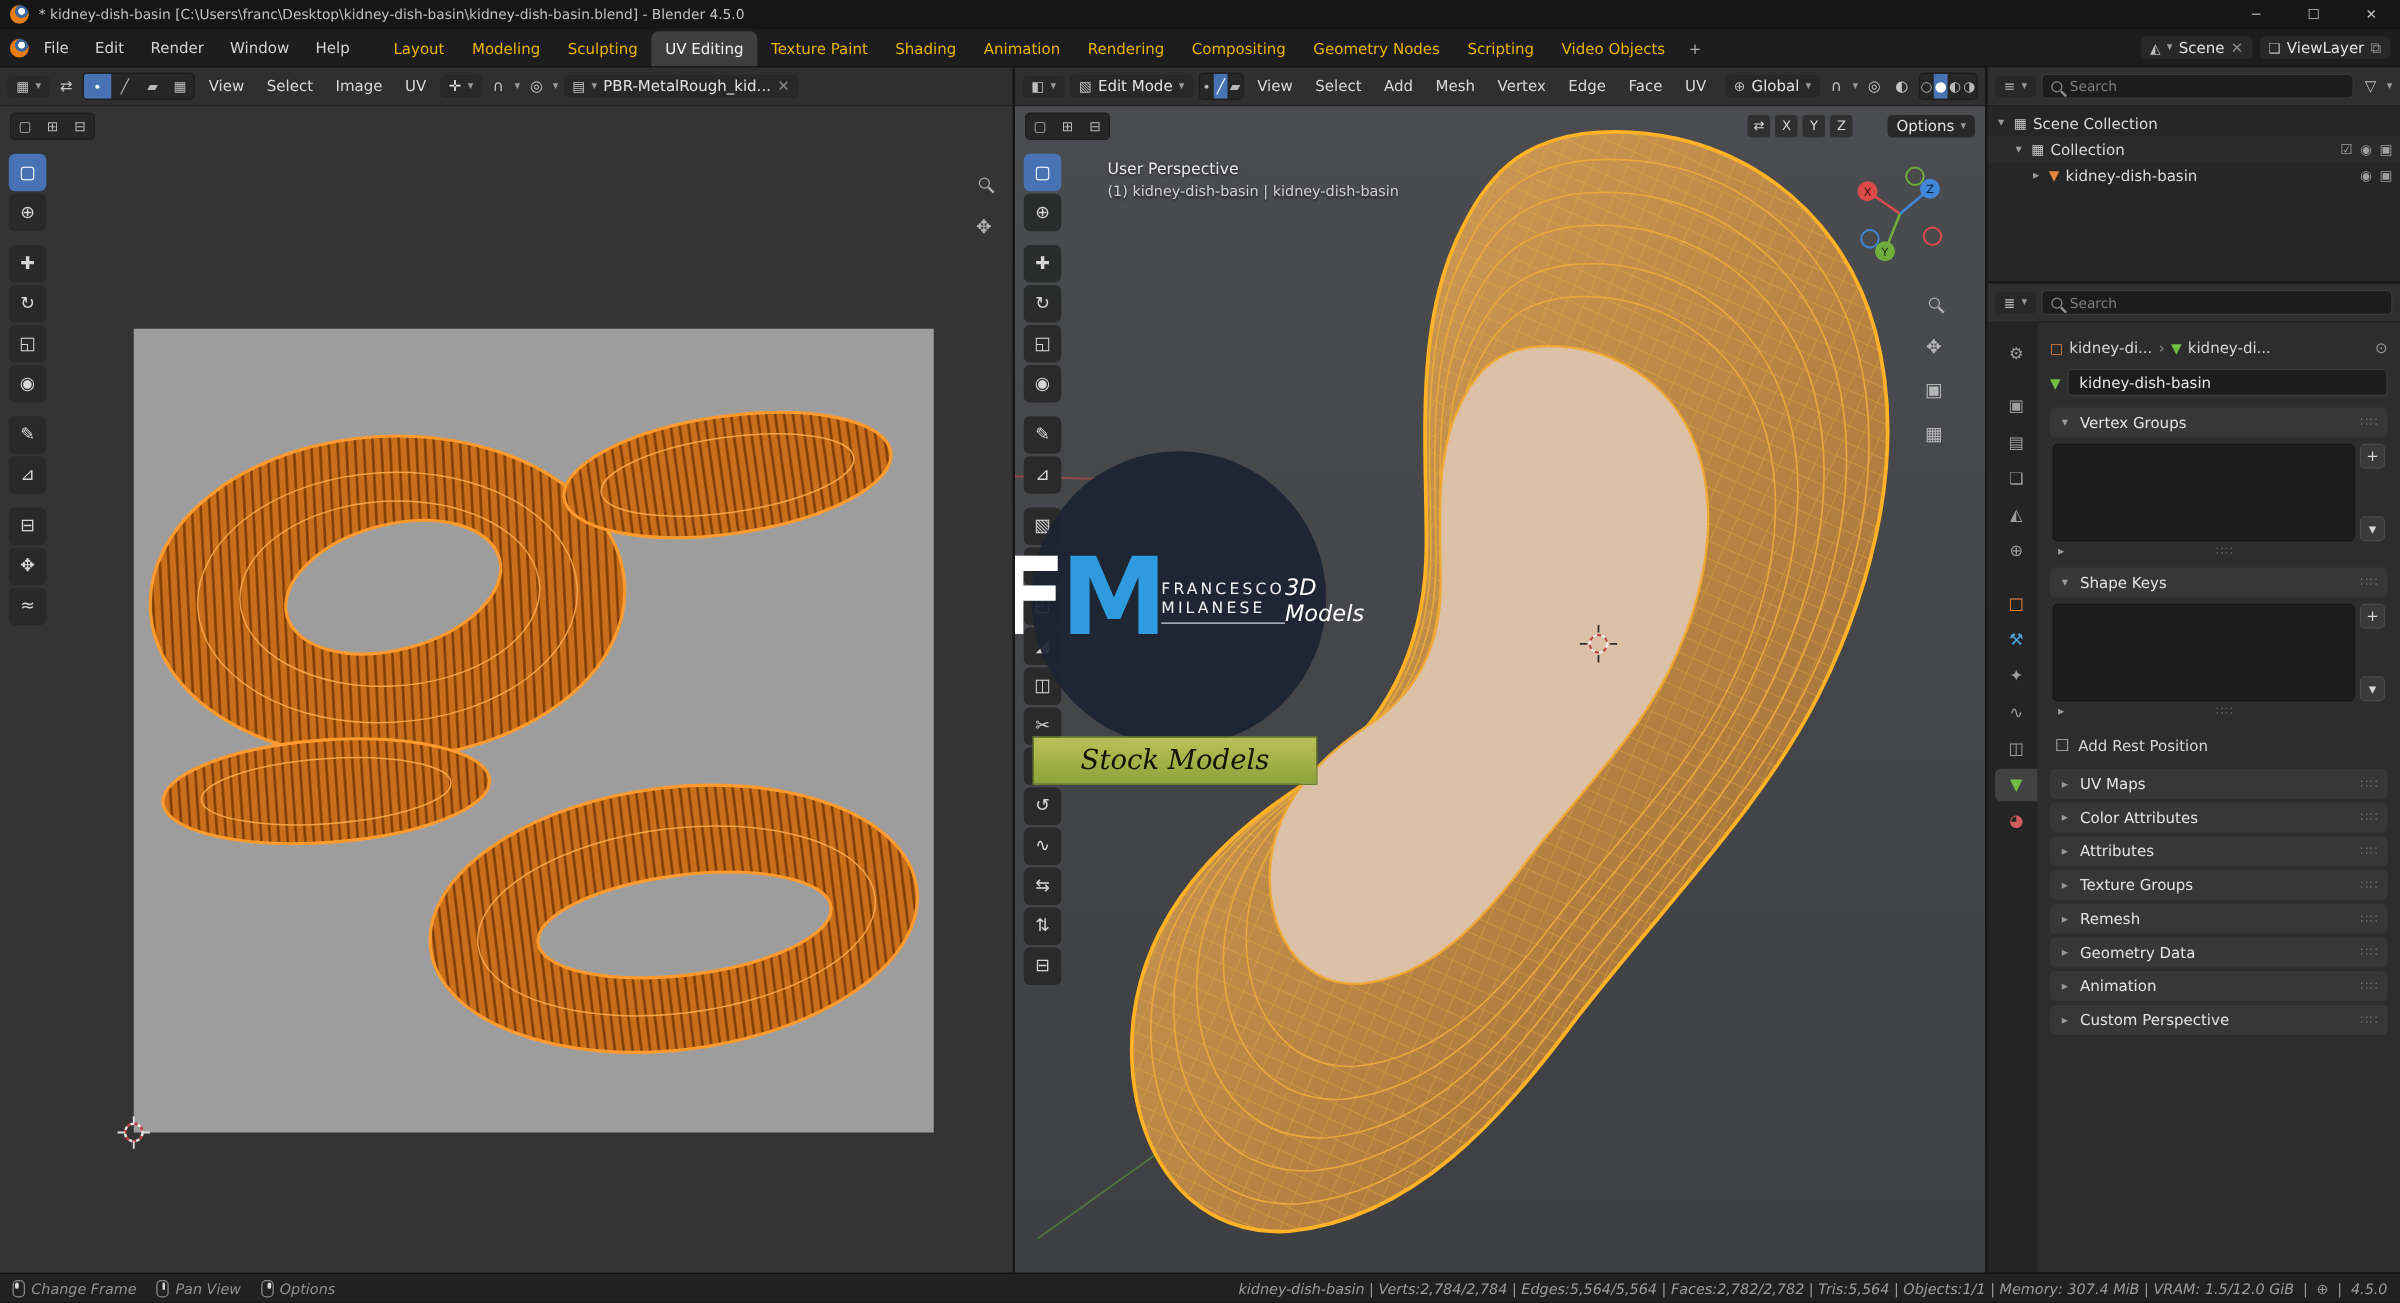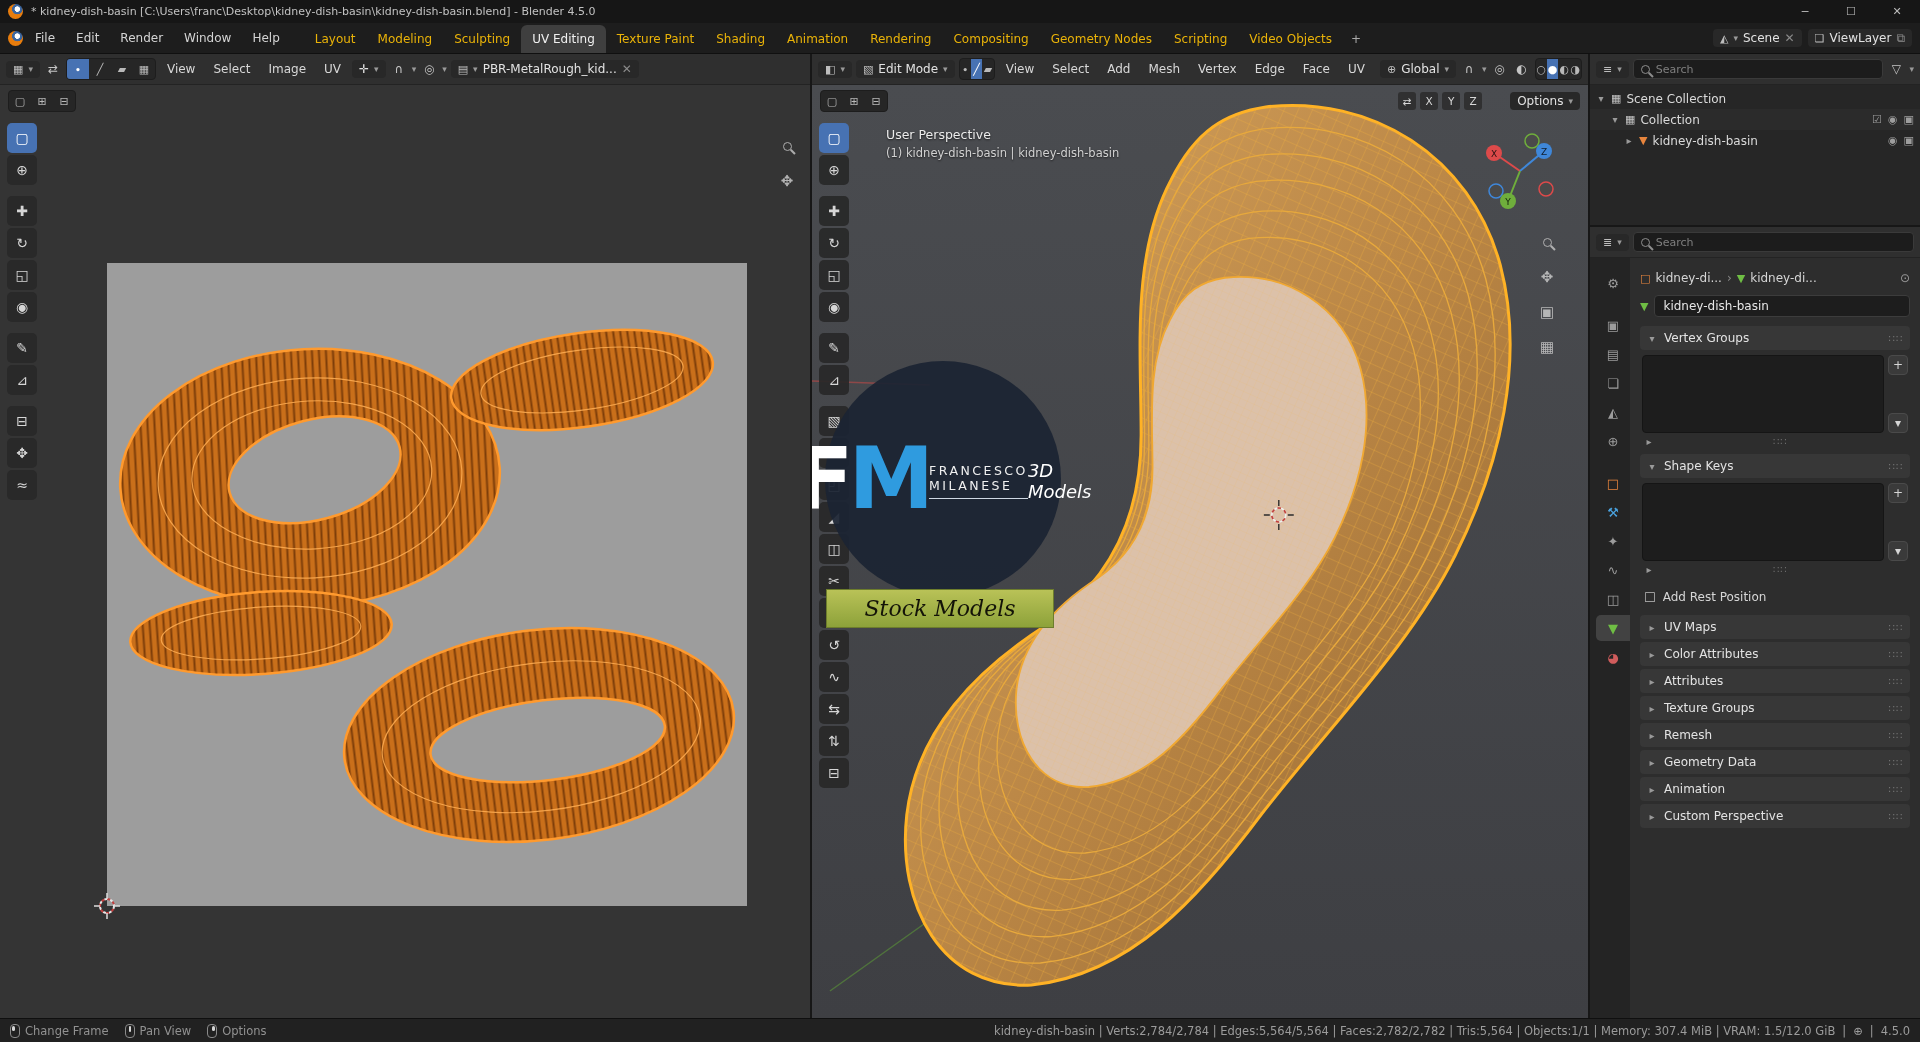--- a/index.html
+++ b/index.html
@@ -115,21 +115,21 @@
   .panel-body{display:flex;gap:4px;padding:5px 2px 0;}
   .listbox{flex:1;background:#1d1d1d;border:1px solid #151515;border-radius:4px;height:78px;}
   .list-btns{display:flex;flex-direction:column;justify-content:space-between;height:78px;}
   .mini{width:20px;height:20px;background:#3a3a3a;border:1px solid #4a4a4a;border-radius:4px;display:flex;align-items:center;justify-content:center;color:#d6d6d6;font-size:12px;}
   .panel-foot{height:16px;display:flex;align-items:center;padding:0 4px;}
   .panel-foot .grip-c{flex:1;text-align:center;color:#6d6d6d;font-size:10px;letter-spacing:1px;}
   .check-row{display:flex;align-items:center;gap:7px;height:26px;padding:0 4px;color:#d6d6d6;margin:2px 0;}
   .cb{color:#bdbdbd;font-size:13px;}
 
   
-  .statusbar{height:24px;background:#212121;border-top:1px solid #0f0f0f;display:flex;align-items:center;gap:16px;padding:0 10px;color:#919191;font-size:11.5px;flex-shrink:0;}
+  .statusbar{height:24px;background:#212121;border-top:1px solid #0f0f0f;display:flex;align-items:center;gap:16px;padding:0 10px;color:#919191;font-size:11.5px;flex-shrink:0;font-style:italic;}
   .hint{display:flex;align-items:center;gap:5px;}
   .mouse{width:10px;height:14px;border:1px solid #8a8a8a;border-radius:4px;position:relative;display:inline-block;}
   .mouse i{position:absolute;background:#d6d6d6;border-radius:1.5px;}
   .mouse.l i{left:1px;top:1px;width:3px;height:5px;}
   .mouse.m i{left:3.5px;top:1px;width:2px;height:6px;}
   .mouse.r i{right:1px;top:1px;width:3px;height:5px;}
   .sb-right{margin-left:auto;display:flex;align-items:center;gap:7px;color:#9b9b9b;white-space:nowrap;}
 </style>
 </head>
 <body>

